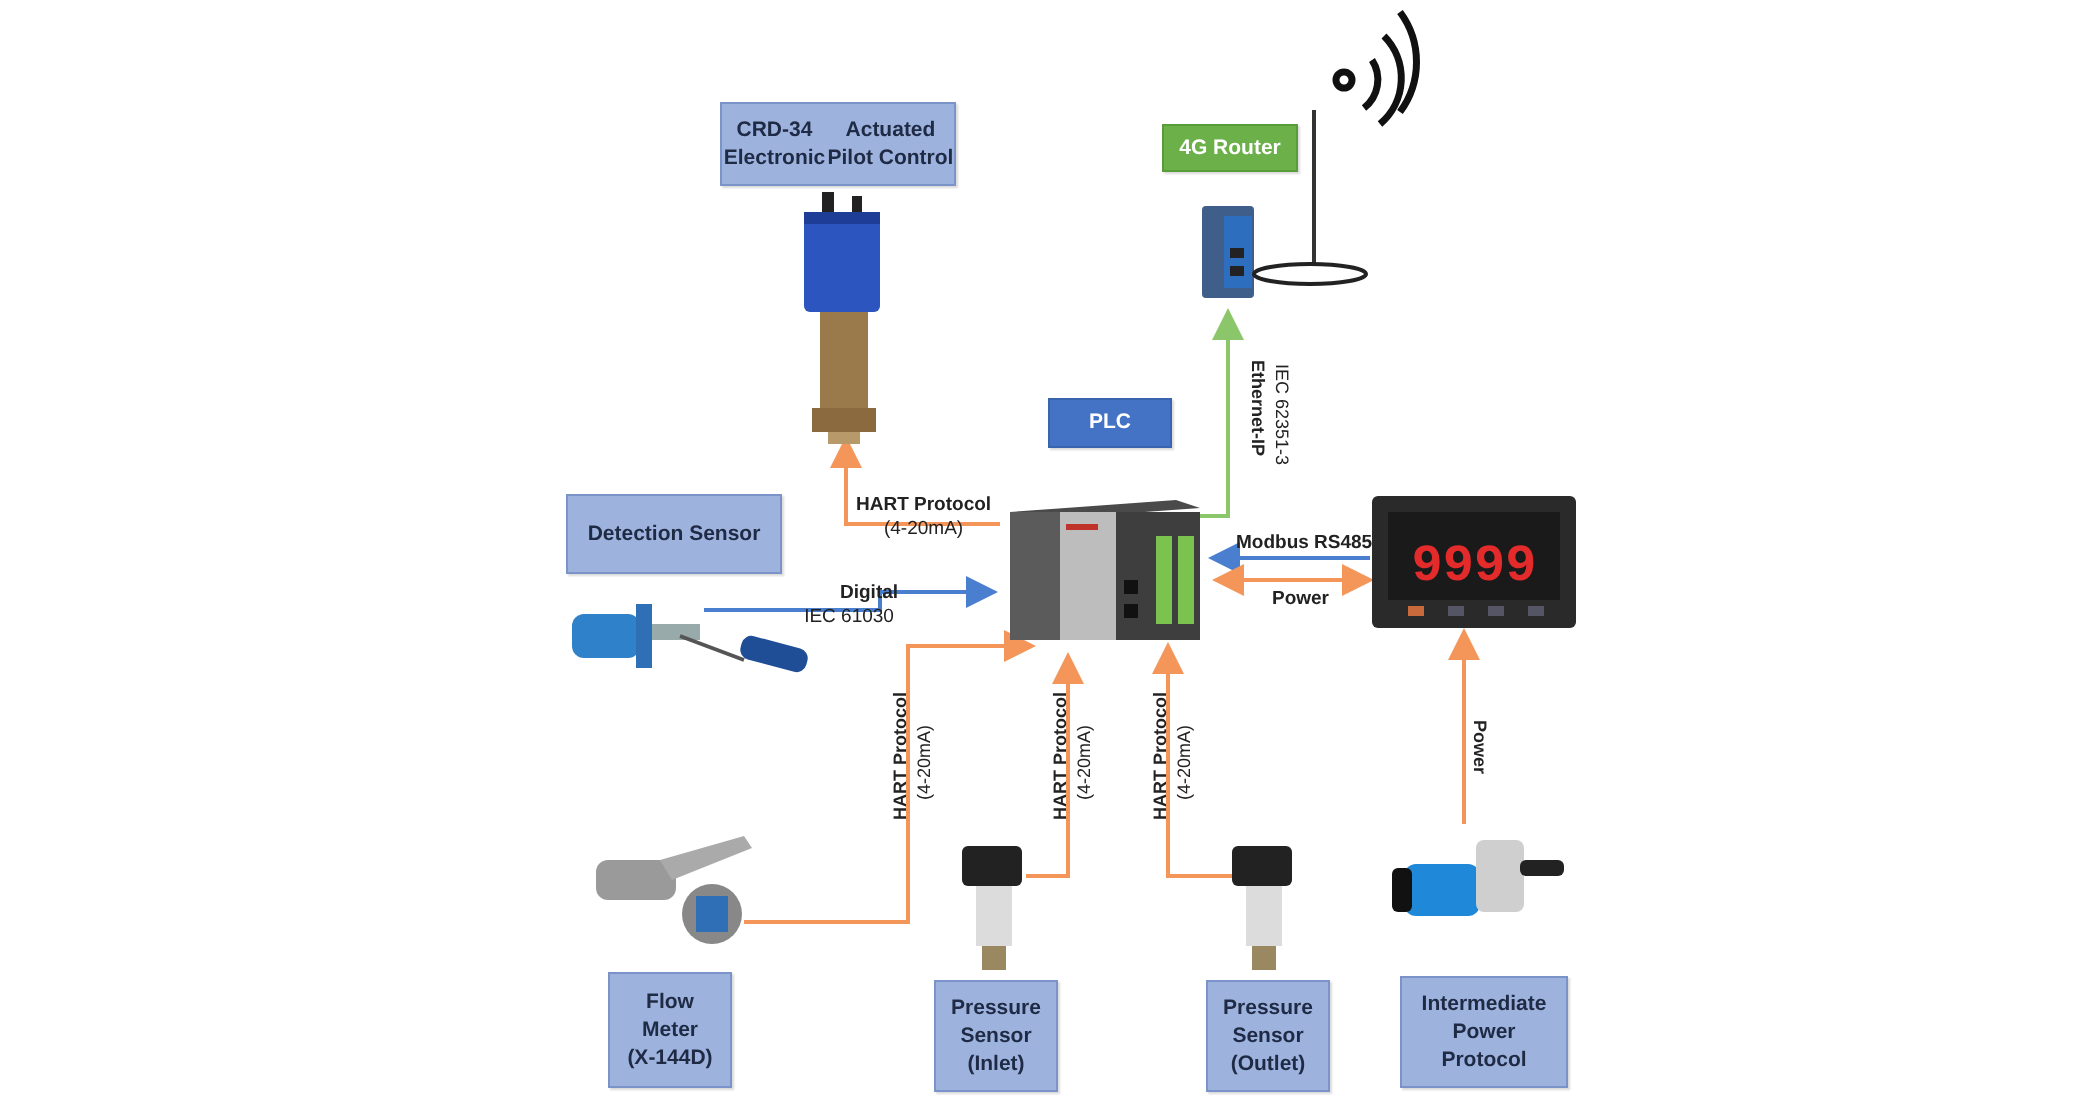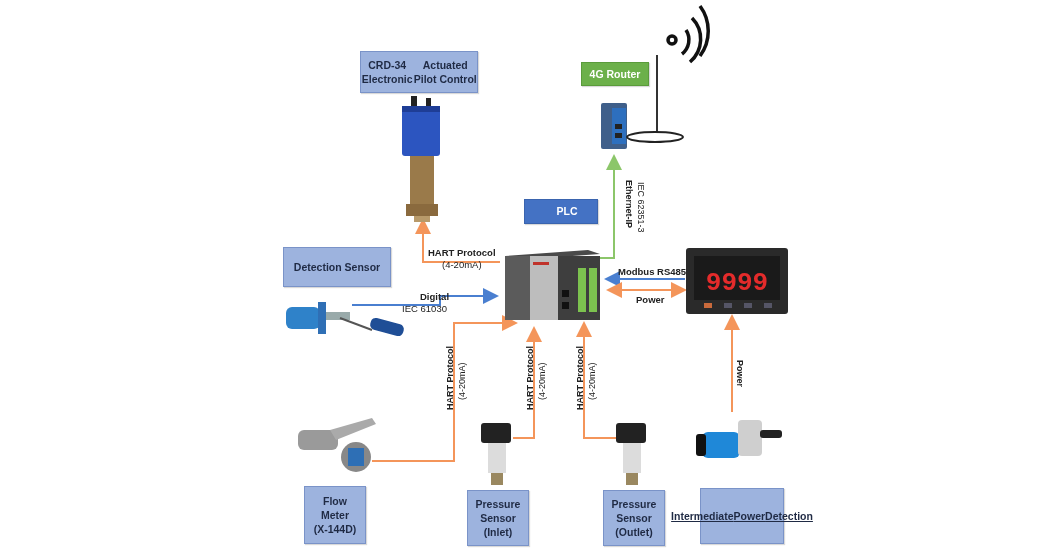--- a/index.html
+++ b/index.html
@@ -138,43 +138,43 @@
     <rect x="738" y="420" width="24" height="36" fill="#cfcfcf" rx="4"></rect>
     <rect x="760" y="430" width="22" height="8" fill="#222" rx="3"></rect>
   </g>
 </svg>
 
 <div class="label-box" style="left:360px;top:51px;width:116px;height:40px;">
   <span>CRD-34 Electronic</span>
   <span>Actuated Pilot Control</span>
 </div>
 <div class="label-box label-green" style="left:581px;top:62px;width:66px;height:22px;">4G Router</div>
-<div class="label-box label-blue" style="left:524px;top:199px;width:60px;height:23px;padding-left:12px;">PLC</div>
+<div class="label-box label-blue" style="left:524px;top:199px;width:60px;height:23px;">PLC</div>
 <div class="label-box" style="left:283px;top:247px;width:106px;height:38px;flex-direction:column;">
   <span>Detection Sensor</span>
 </div>
 <div class="label-box" style="left:304px;top:486px;width:60px;height:56px;flex-direction:column;text-align:right;">
   <span>Flow</span>
   <span>Meter</span>
   <span>(X-144D)</span>
 </div>
 <div class="label-box" style="left:467px;top:490px;width:60px;height:54px;flex-direction:column;">
   <span>Pressure</span>
   <span>Sensor</span>
   <span>(Inlet)</span>
 </div>
 <div class="label-box" style="left:603px;top:490px;width:60px;height:54px;flex-direction:column;">
   <span>Pressure</span>
   <span>Sensor</span>
   <span>(Outlet)</span>
 </div>
-<div class="label-box" style="left:700px;top:488px;width:82px;height:54px;text-decoration:underline;">
+<div class="label-box" style="left:700px;top:488px;width:82px;height:54px;flex-direction:column;">
   <span>Intermediate</span>
   <span>Power</span>
-  <span>Detection</span>
+  <span>Protocol</span>
 </div>
 
 <div class="conn-text" style="left:428px;top:247px;">
   <b>HART Protocol</b><br>
   <span>(4-20mA)</span>
 </div>
 <div class="conn-text" style="left:400px;top:291px;">
   <b style="margin-left:20px;">Digital</b><br>
   <span>IEC 61030</span>
 </div>

